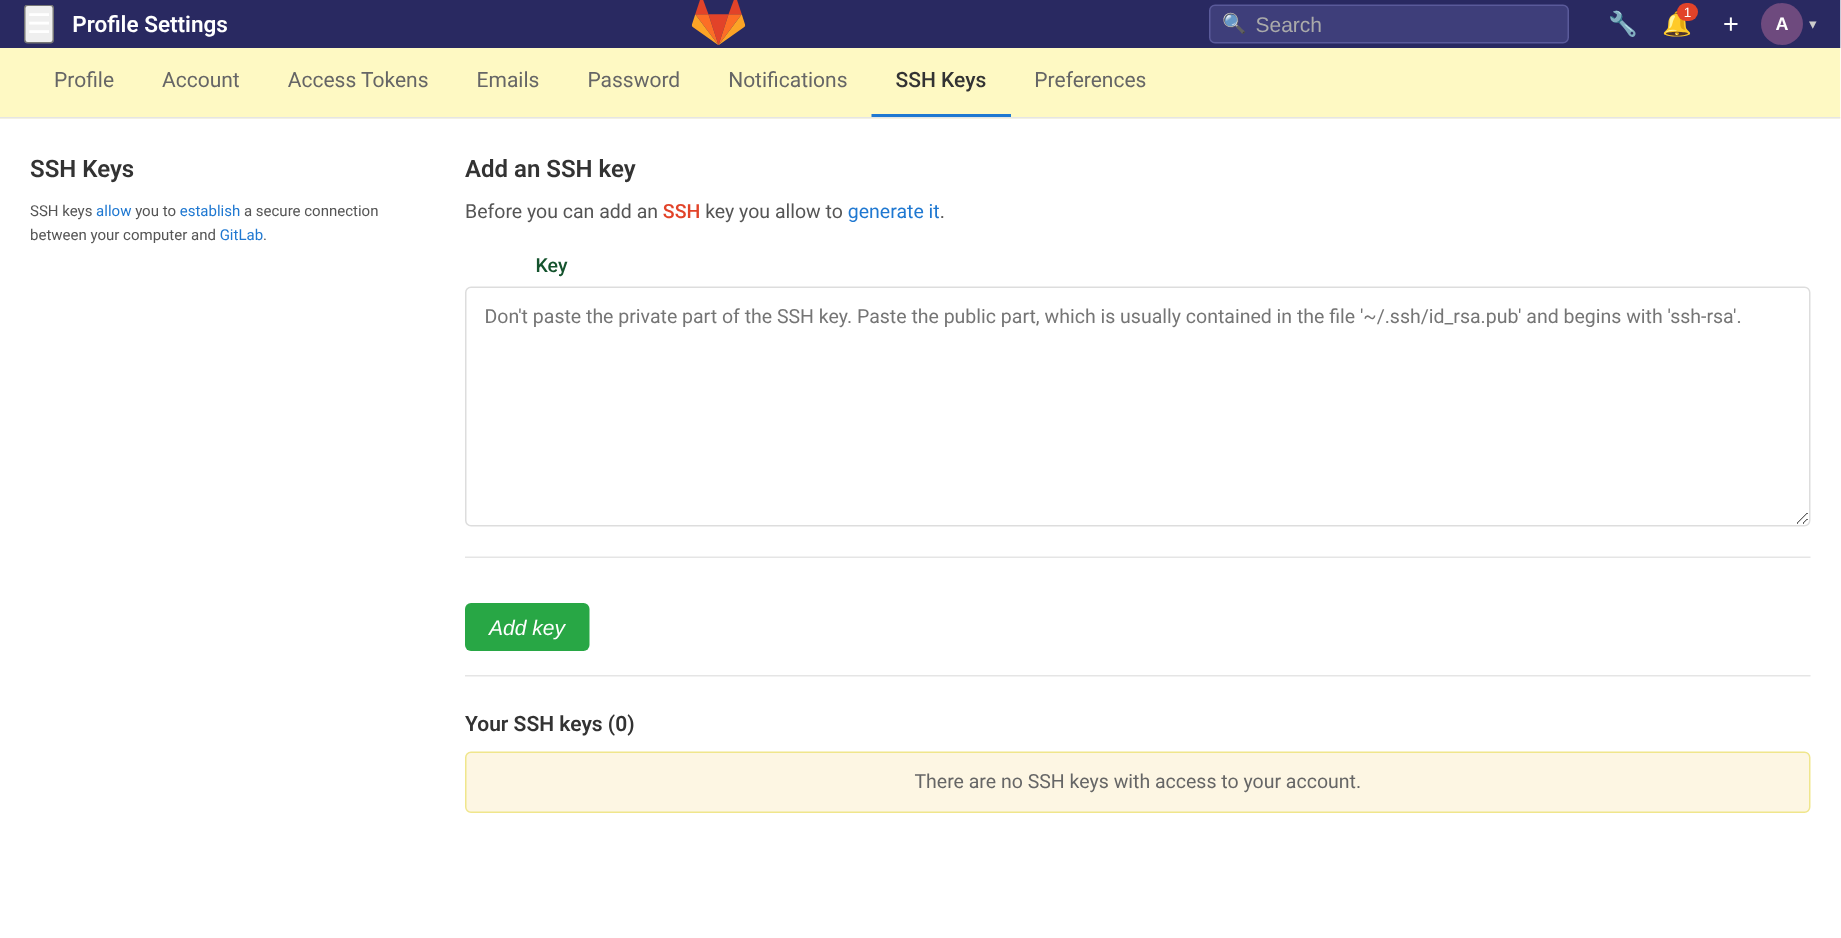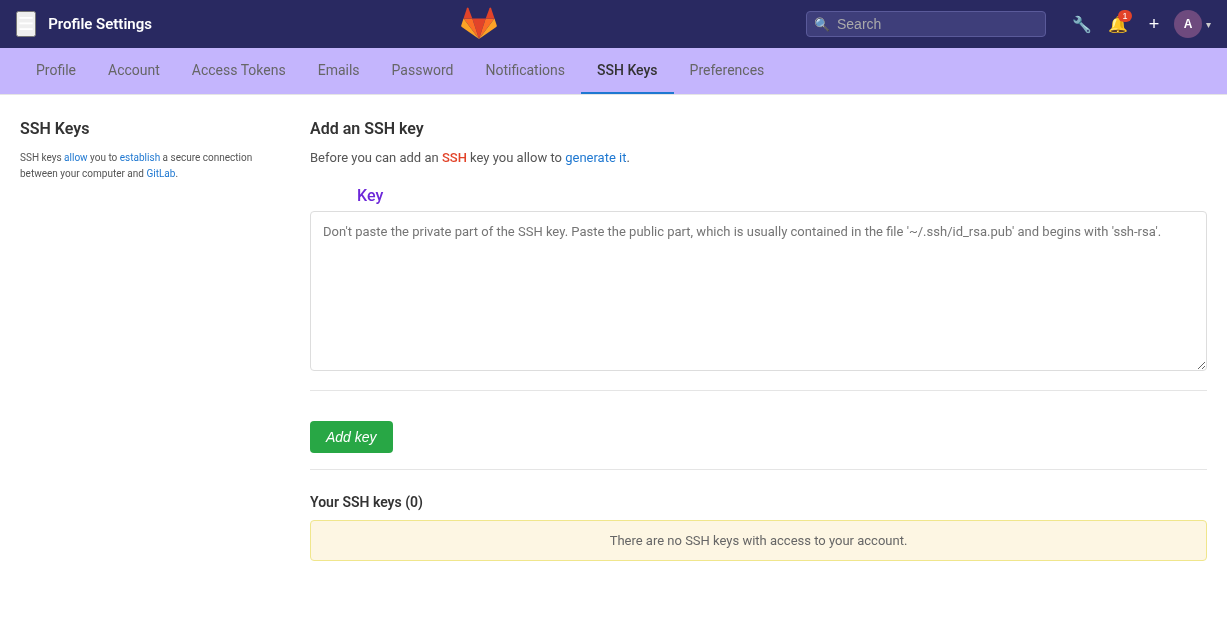--- a/index.html
+++ b/index.html
@@ -2,21 +2,21 @@
 <html><head>
   <meta charset="utf-8">
   <style>
     * { box-sizing: border-box; margin: 0; padding: 0; }
     body { font-family: -apple-system, BlinkMacSystemFont, 'Segoe UI', Roboto, sans-serif; font-size: 14px; color: #333; background: #fff; }
 
     
     .top-bar {
       display: flex;
       align-items: center;
-      height: 48px;
+      height: 32px;
       background: #292961;
       padding: 0 16px;
       gap: 12px;
     }
     .top-bar-hamburger { color: #fff; cursor: pointer; font-size: 18px; }
     .top-bar-title { color: #fff; font-size: 15px; font-weight: 600; flex: 0 0 auto; }
     .top-bar-logo { margin: 0 auto; }
     .top-bar-logo svg { width: 36px; height: 36px; }
     .top-bar-search {
       display: flex;
@@ -56,21 +56,21 @@
       background: #6e4a7e; display: flex; align-items: center; justify-content: center;
       font-size: 12px; color: #fff; font-weight: 600;
     }
 
     
     .secondary-nav {
       border-bottom: 1px solid #e5e5e5;
       display: flex;
       align-items: center;
       padding: 0 20px;
-      background: #c4b5fd;
+      background: #fef9c3;
       gap: 0;
     }
     .nav-tab {
       padding: 14px 16px;
       font-size: 14px;
       color: #666;
       cursor: pointer;
       border-bottom: 2px solid transparent;
       text-decoration: none;
       white-space: nowrap;
@@ -90,21 +90,21 @@
     .sidebar h2 { font-size: 16px; font-weight: 600; margin-bottom: 12px; }
     .sidebar p { font-size: 10px; color: #555; line-height: 1.6; }
     .sidebar a { color: #1f78d1; text-decoration: none; }
 
     .content-area { flex: 1; }
     .content-area h3 { font-size: 16px; font-weight: 600; margin-bottom: 10px; }
 
     .info-text { font-size: 13px; color: #555; margin-bottom: 18px; line-height: 1.5; }
     .info-text a { color: #1f78d1; text-decoration: none; }
 
-    .field-label { font-size: 16px; font-weight: 500; color: #6d28d9; margin-bottom: 6px; padding-left: 47px; }
+    .field-label { font-size: 13px; font-weight: 500; color: #14532d; margin-bottom: 6px; padding-left: 47px; }
     .key-textarea {
       width: 100%;
       min-height: 160px;
       border: 1px solid #ddd;
       border-radius: 4px;
       padding: 12px;
       font-size: 13px;
       color: #999;
       resize: vertical;
       font-family: inherit;

